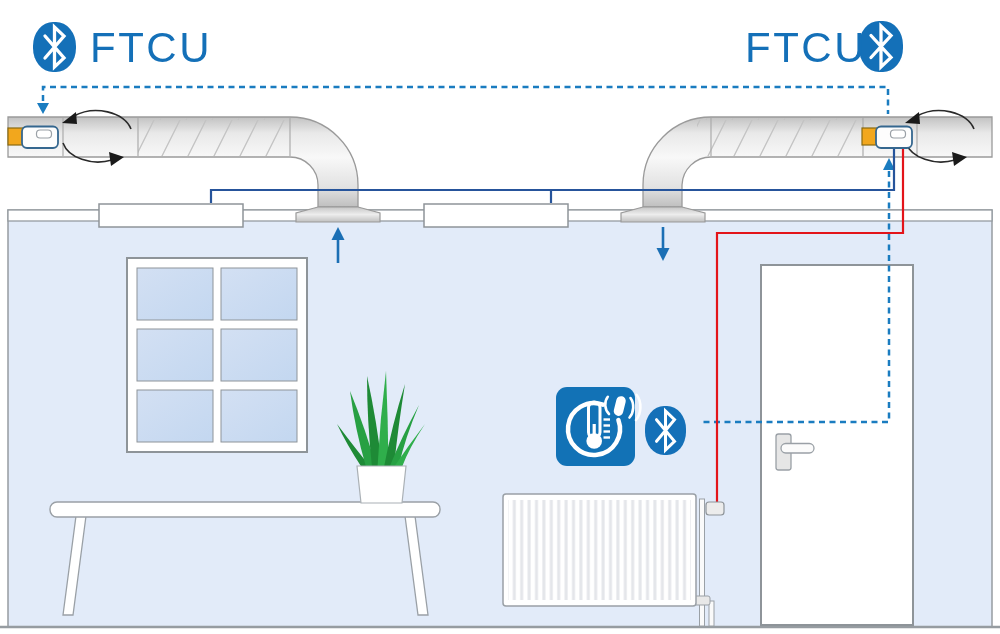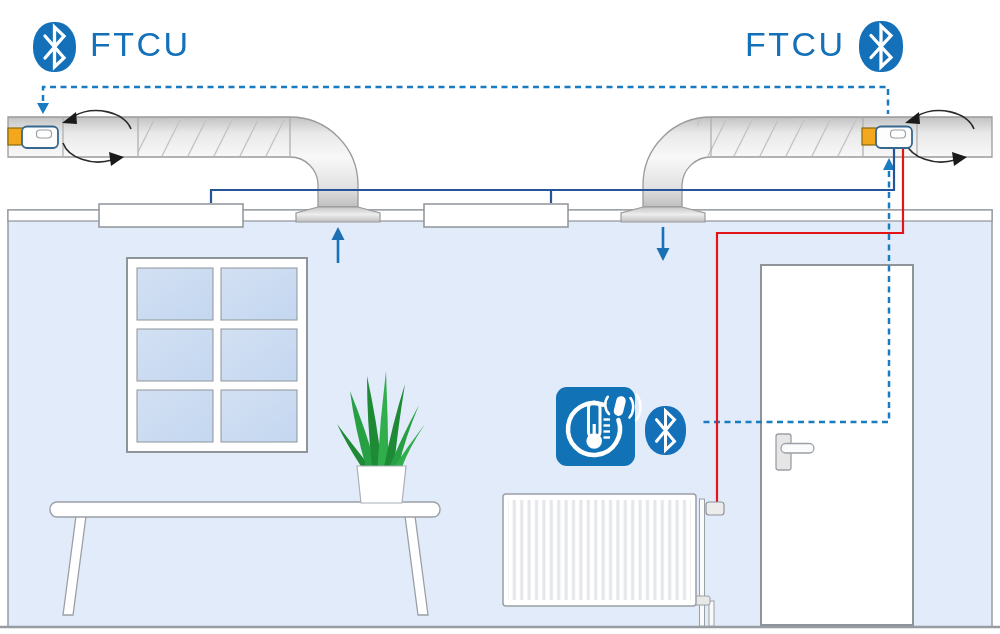--- a/index.html
+++ b/index.html
@@ -1,19 +1,19 @@
 <!DOCTYPE html>
 <html><head>
 <meta charset="utf-8">
 <style>
   html,body{margin:0;padding:0;background:#ffffff;}
   .stage{position:relative;width:1000px;height:634px;background:#ffffff;overflow:hidden;
          font-family:"Liberation Sans", sans-serif;}
   .stage svg{position:absolute;left:0;top:0;}
-  .ftcu-label{position:absolute;font-size:34px;line-height:1;color:#1470b8;
+  .ftcu-label{position:absolute;font-size:42px;line-height:1;color:#1470b8;
               letter-spacing:2.5px;font-weight:400;}
   .ftcu-label.left{left:90px;top:27px;}
   .ftcu-label.right{left:745px;top:27px;}
 </style>
 </head>
 <body>
 
 <div class="stage">
 
 <svg width="1000" height="634" viewBox="0 0 1000 634">

